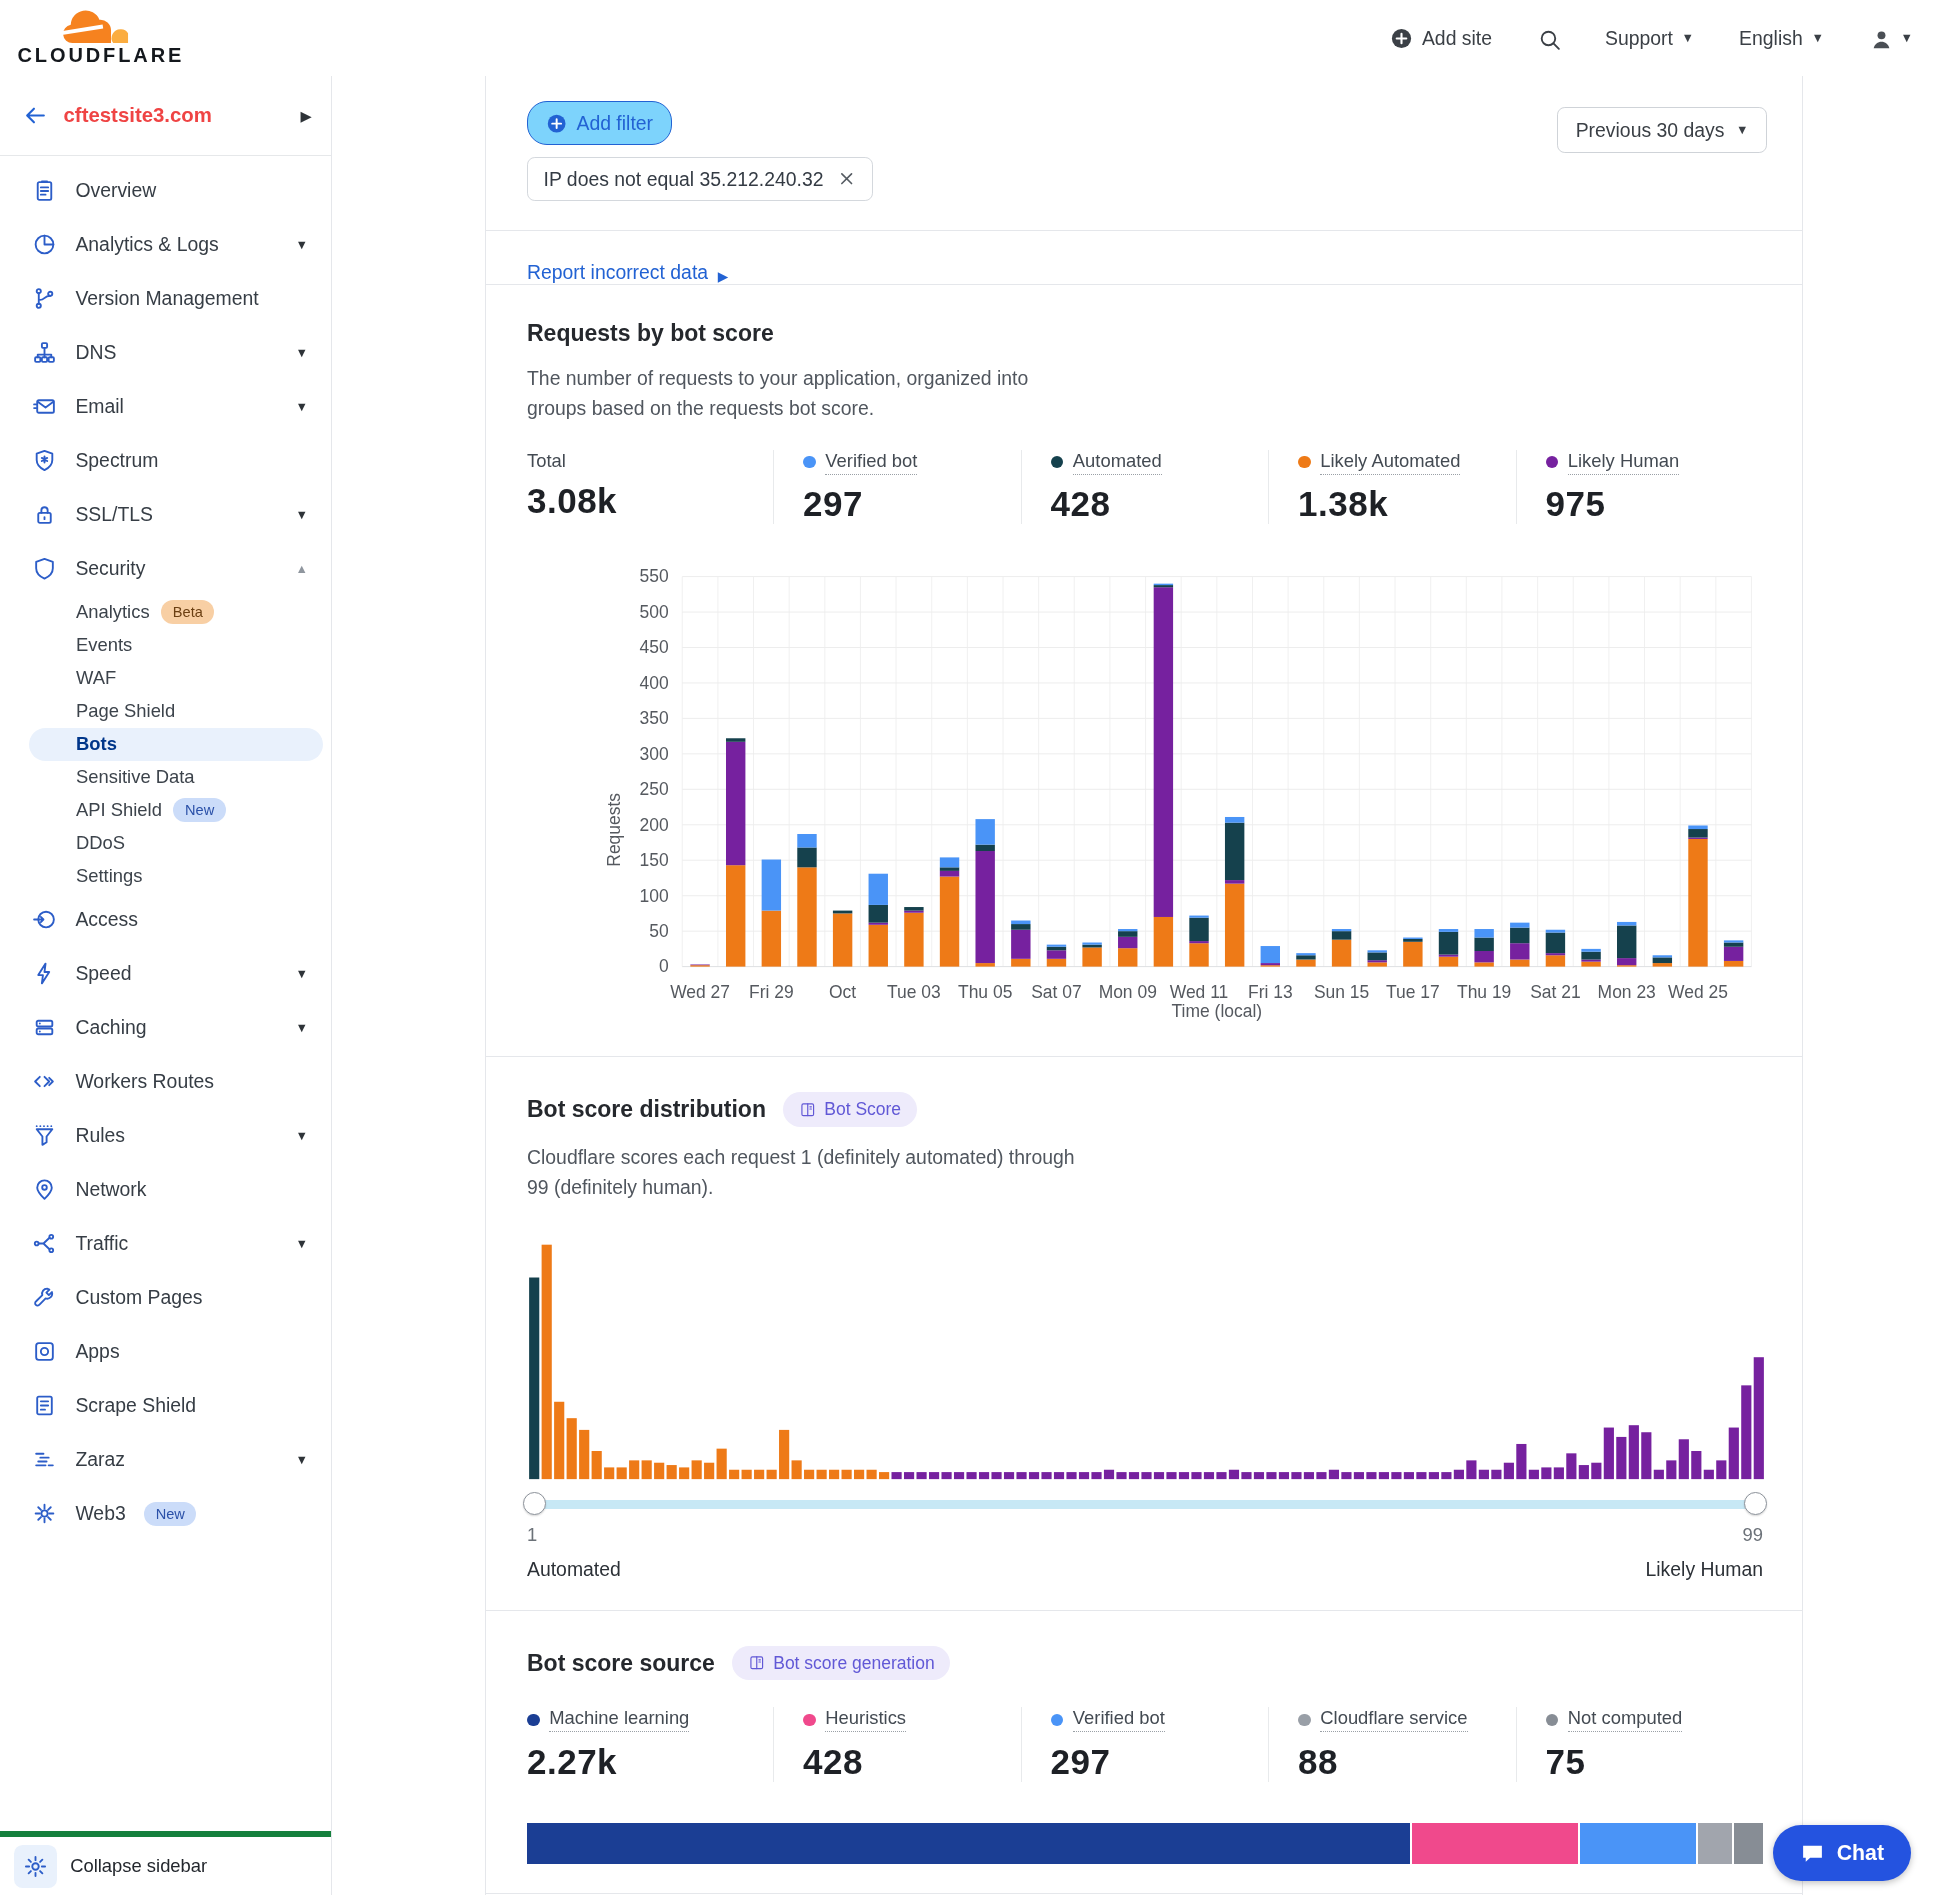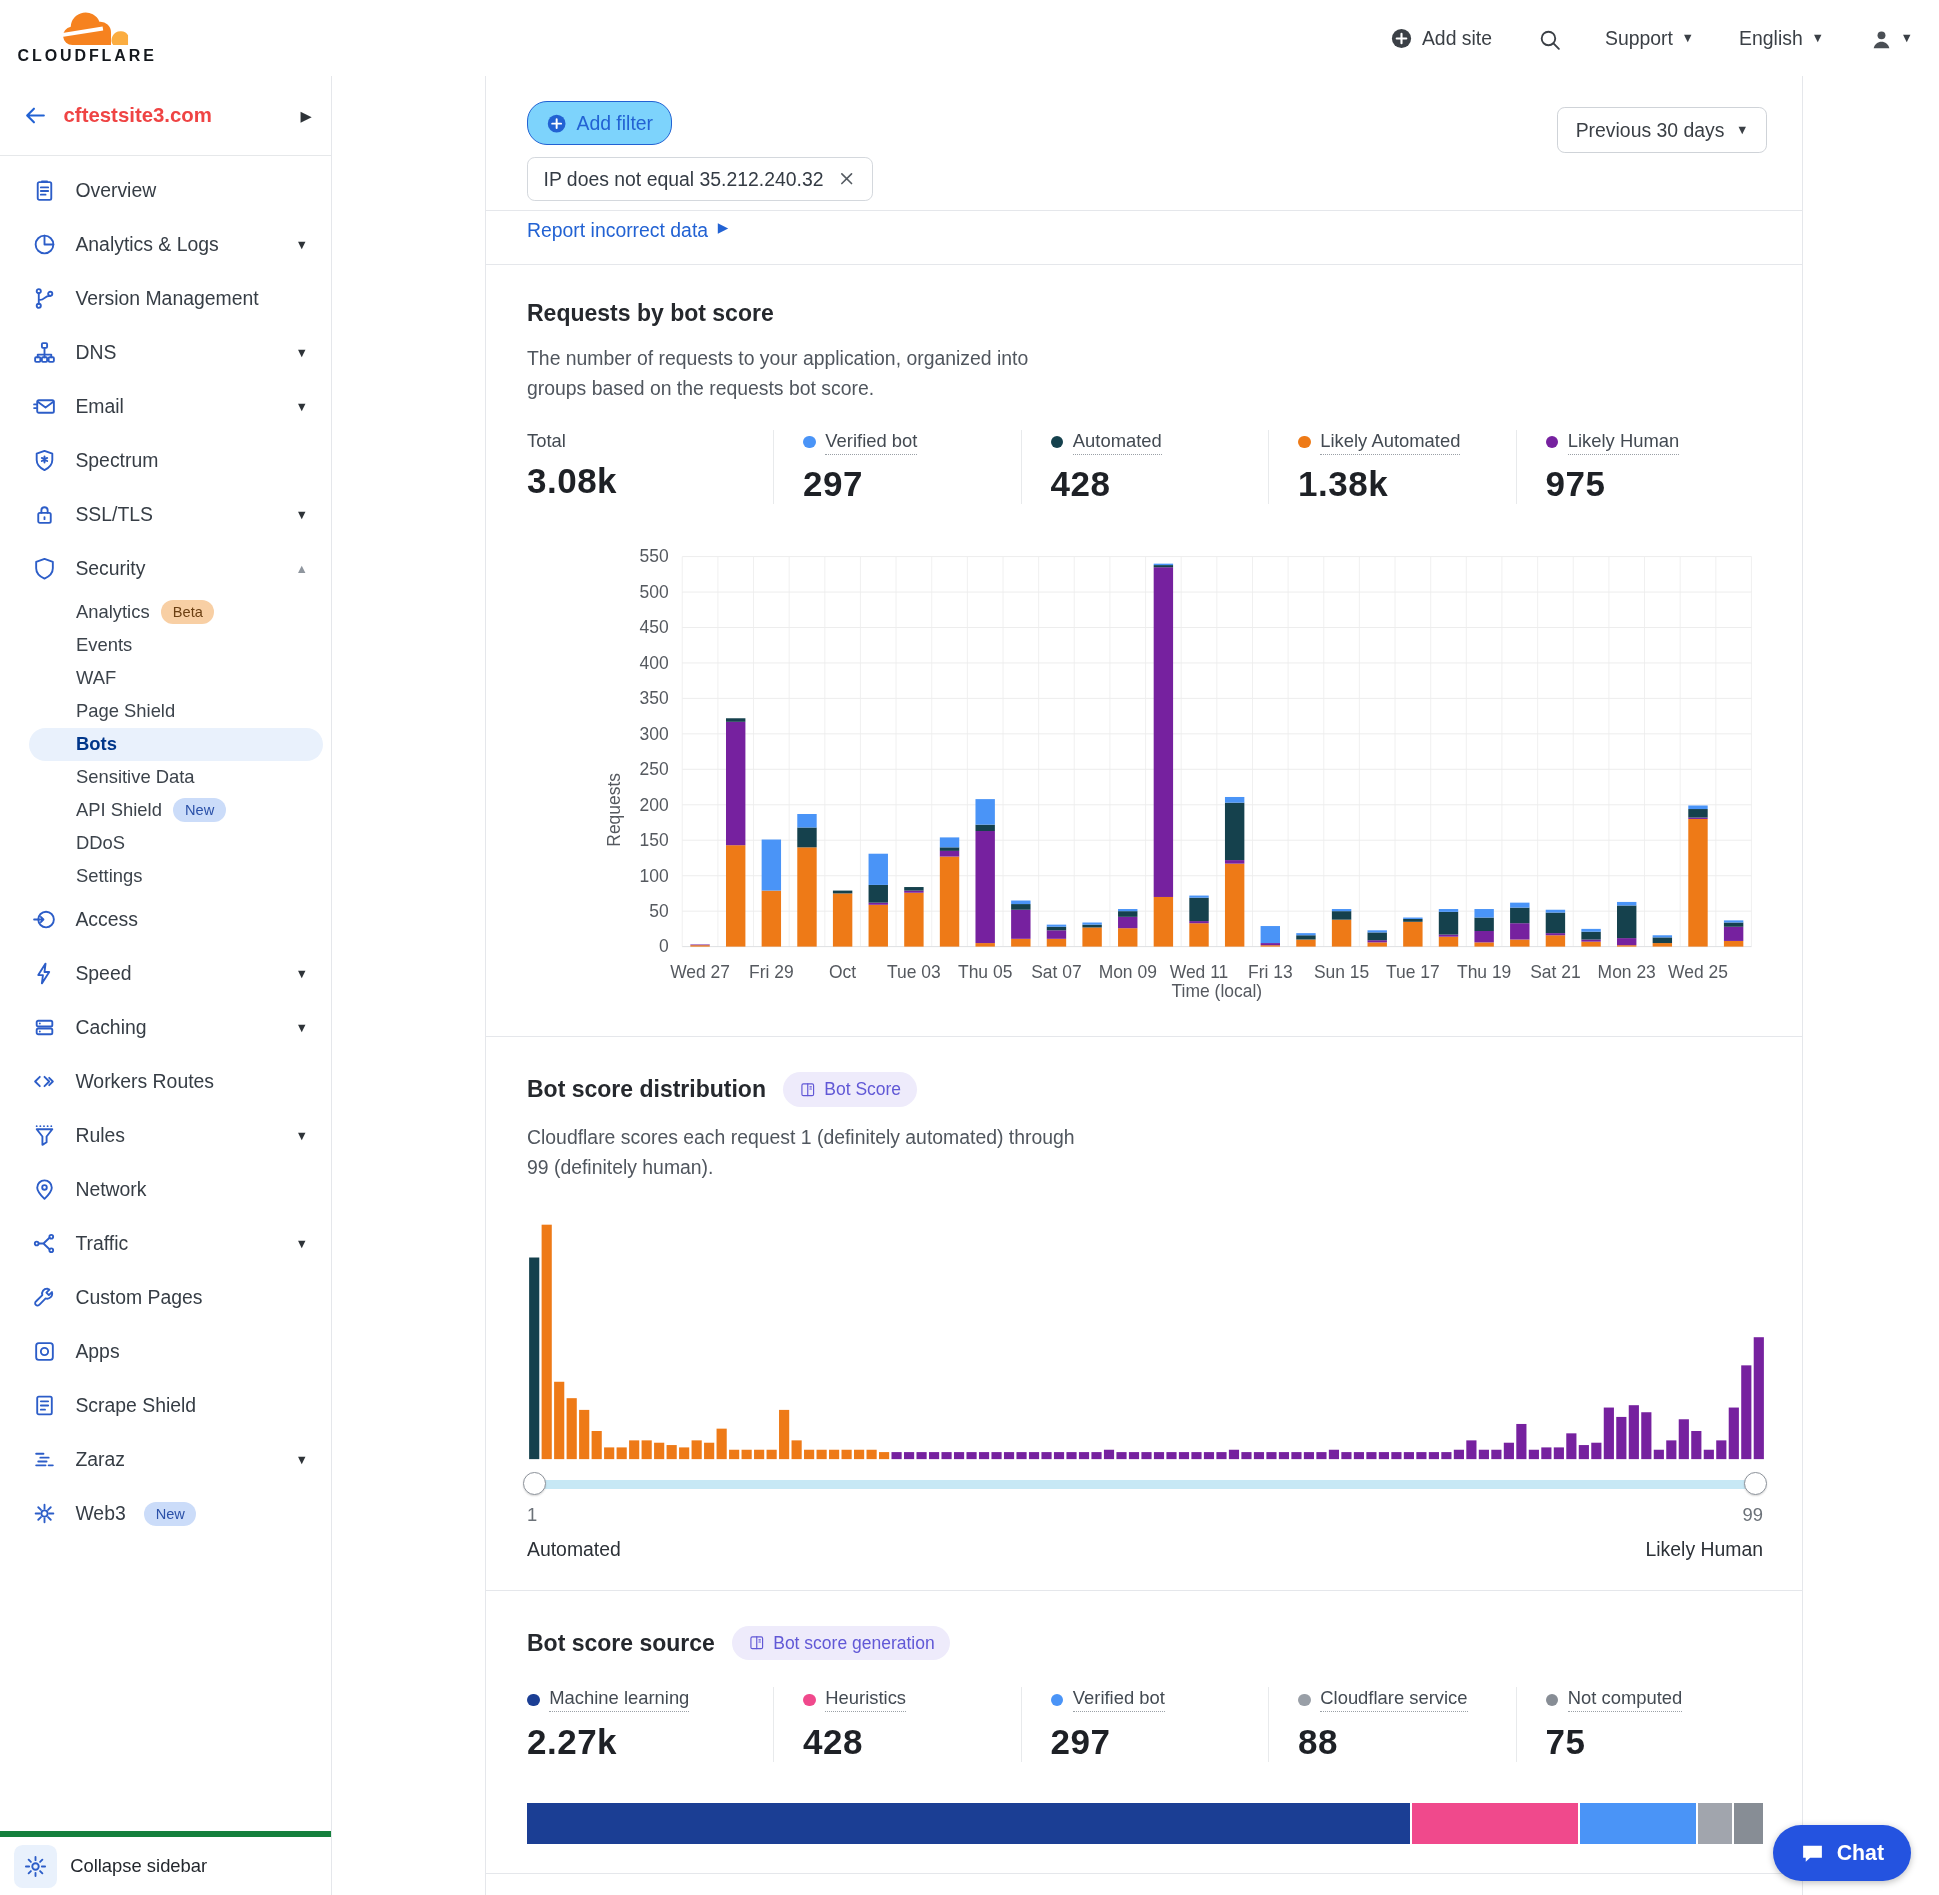--- a/index.html
+++ b/index.html
@@ -2,21 +2,21 @@
 <html><head>
 <meta charset="utf-8">
 <style>
   * { margin:0; padding:0; box-sizing:border-box; }
   html,body { width:1940px; height:1895px; background:#fff; font-family:"Liberation Sans", sans-serif; overflow:hidden; position:relative; }
 
   
   .topbar { position:absolute; top:0; left:0; right:0; height:76px; background:#fff; display:flex; align-items:center; justify-content:space-between; padding:0 27px 0 17.5px; z-index:5; }
   .logo { display:flex; flex-direction:column; align-items:flex-start; }
   .logo svg { margin-left:37px; }
-  .logo .wordmark { font-size:16px; font-weight:bold; letter-spacing:2.9px; color:#14181d; margin-top:-1.9px; }
+  .logo .wordmark { font-size:20px; font-weight:bold; letter-spacing:2.9px; color:#14181d; margin-top:-1.9px; }
   .topnav { display:flex; align-items:center; gap:45px; color:#3b4046; font-size:19.4px; }
   .topnav .navitem { display:flex; align-items:center; gap:8.7px; cursor:pointer; }
   .caret-down { font-size:12.6px; color:#3b4046; }
   .icon24 { width:23px; height:23px; }
   .icon24 svg, .icon22 svg { display:block; }
 
   
   .sidebar { position:absolute; top:76px; left:0; bottom:0; width:332px; background:#fff; border-right:1px solid #e5e7eb; display:flex; flex-direction:column; }
   .siterow { height:80px; display:flex; align-items:center; padding:0 19.4px 0 23px; border-bottom:1px solid #e6e8ea; gap:15.5px; }
   .siterow .back { color:#2262d3; width:25px; height:25px; }
@@ -40,21 +40,21 @@
   .collapse-label { font-size:18.4px; color:#23272d; }
 
   
   .main-panel { position:absolute; top:76px; left:485px; width:1318px; bottom:0; border-left:1px solid #e5e7eb; border-right:1px solid #e5e7eb; background:#fff; }
   .sec { border-top:1px solid #e5e7eb; }
   .sec-filters { border-top:none; position:relative; height:134px; padding:25px 39px 0 41px; }
   .btn-addfilter { display:inline-flex; align-items:center; gap:9.7px; border:1.5px solid #2262d3; color:#2262d3; border-radius:20px; padding:9.7px 17.5px; font-size:19.4px; background:#7dd3fc; cursor:pointer; }
   .filter-chip { display:inline-flex; align-items:center; gap:13.6px; border:1px solid #d4d8dd; border-radius:7.8px; padding:9.7px 15.5px; font-size:19.4px; color:#343b44; margin-top:11.6px; background:#fff; }
   .filter-chip .x { color:#555b62; width:19.4px; height:19.4px; cursor:pointer; }
   .btn-range { position:absolute; top:23px; right:35px; display:inline-flex; align-items:center; gap:11.6px; border:1px solid #cfd3d8; border-radius:7.8px; padding:10.7px 17.5px; font-size:19.4px; color:#3a3f45; background:#fff; cursor:pointer;margin-top:8px; }
-  .sec-report { height:54px; display:flex; align-items:flex-start; padding:8px 41px; gap:9.7px; }
+  .sec-report { height:54px; display:flex; align-items:flex-end; padding:0 41px; gap:9.7px;margin-top:20px; }
   .report-link { color:#2262d3; font-size:19.4px; cursor:pointer; }
   .report-arrow { color:#2262d3; font-size:13.6px; }
 
   .card { padding:35px 39px 29px 41px; }
   .card-title-row { display:flex; align-items:center; gap:17.5px; }
   .card-title { font-size:23px; font-weight:bold; color:#25282d; }
   .pill-badge { display:inline-flex; align-items:center; gap:7.8px; background:#eeebfb; color:#6158d6; font-size:17.5px; border-radius:969px; padding:6.8px 15.5px; cursor:pointer; }
   .card-desc { margin-top:15.5px; font-size:19.4px; color:#50565e; line-height:1.55; max-width:563px; }
 
   .stats-row { display:flex; margin-top:27px; }

